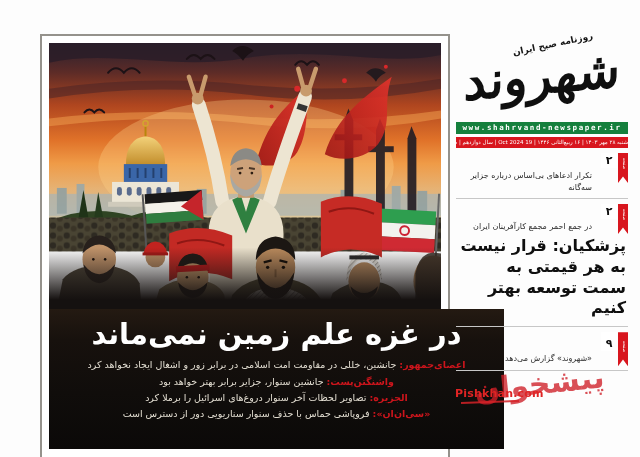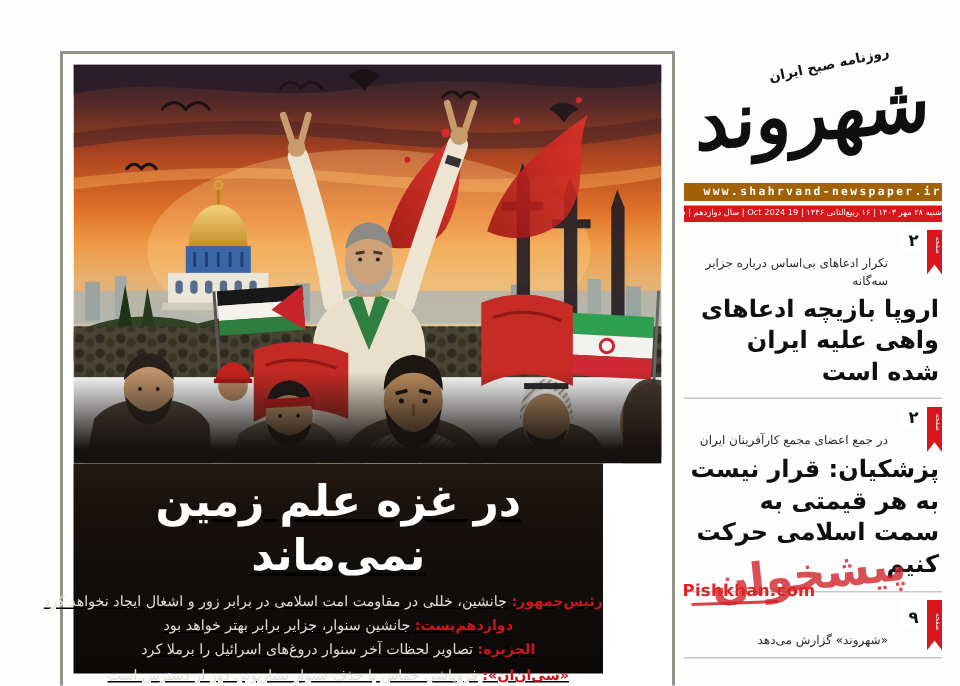--- a/index.html
+++ b/index.html
@@ -8,23 +8,22 @@
     background:#fdfdfd;
     font-family:"DejaVu Sans",sans-serif;
   }
   
   .photo-frame{
     position:absolute;left:40px;top:34px;width:392px;height:430px;
     border:2px solid #95928c;background:#fff;padding:7px;box-sizing:content-box;
   }
   .photo-frame svg{display:block;}
   .lead-panel{
-    width:353px;height:140px;direction:rtl;text-align:center;
+    width:455px;height:140px;direction:rtl;text-align:center;
     background:linear-gradient(180deg,#241a12 0%,#17110d 22%,#100d0b 60%,#0b0908 100%);
-    text-decoration:underline;
   }
   .lead-headline{
     margin:0;padding-top:7px;font-size:29px;font-weight:bold;color:#ffffff;
     letter-spacing:-0.5px;line-height:1.25;
   }
   .lead-subs{padding-top:5px;}
   .lead-sub{font-size:9.5px;line-height:16.4px;color:#e3ded2;white-space:nowrap;}
   .lead-sub .src{color:#cc151c;font-weight:bold;margin-left:3px;}
   
   .column{position:absolute;left:456px;top:36px;width:172px;direction:rtl;}
@@ -32,23 +31,23 @@
   .tagline{
     position:absolute;top:3px;right:34px;font-size:9px;font-weight:bold;color:#151515;
     transform:rotate(-12deg);white-space:nowrap;
   }
   .logo{
     position:absolute;top:12px;left:0;right:0;text-align:center;
     font-family:"DejaVu Serif",serif;font-size:50px;font-weight:bold;color:#0f0f0f;
     transform:rotate(-5deg) skewX(-6deg);line-height:1.1;letter-spacing:-2px;
   }
   .www-bar{
-    position:absolute;bottom:14px;left:0;right:0;height:12px;background:#a16207;
+    position:absolute;bottom:14px;left:0;right:0;height:12px;background:#15803d;
     color:#fff;font-family:"DejaVu Sans Mono",monospace;font-size:7.5px;font-weight:bold;
-    letter-spacing:1.6px;text-align:right;line-height:12px;direction:ltr;
+    letter-spacing:1.6px;text-align:center;line-height:12px;direction:ltr;
   }
   .date-bar{
     position:absolute;bottom:0;left:0;right:0;height:11px;background:#d8161e;
     color:#fff;font-size:5.5px;text-align:center;line-height:11px;
     white-space:nowrap;overflow:hidden;
   }
   .story{position:relative;border-bottom:1px solid #c7c7c7;padding:0 0 4px 0;}
   .story.no-rule{border-bottom:none;}
   .kicker{
     margin:0 36px 0 0;padding-top:22px;font-size:8px;color:#2b2b2b;line-height:1.5;
@@ -296,24 +295,24 @@
       </g>
     </g>
 
     <rect x="0" y="206" width="398" height="62" fill="url(#fadeB)"></rect>
   </svg>
 
   <div class="lead-panel">
     <h1 class="lead-headline">در غزه علم زمین نمی‌ماند</h1>
     <div class="lead-subs">
       <div class="lead-sub">
-        <span class="src">رئیس‌جمهور:</span><span>جانشین، خللی در مقاومت امت اسلامی در برابر زور و اشغال ایجاد نخواهد کرد</span>
+        <span class="src">اعضای‌جمهور:</span><span>جانشین، خللی در مقاومت امت اسلامی در برابر زور و اشغال ایجاد نخواهد کرد</span>
       </div>
       <div class="lead-sub">
-        <span class="src">دوازدهم‌پست:</span><span>جانشین سنوار، جزایر برابر بهتر خواهد بود</span>
+        <span class="src">واشنگتن‌پست:</span><span>جانشین سنوار، جزایر برابر بهتر خواهد بود</span>
       </div>
       <div class="lead-sub">
         <span class="src">الجزیره:</span><span>تصاویر لحظات آخر سنوار دروغ‌های اسرائیل را برملا کرد</span>
       </div>
       <div class="lead-sub">
         <span class="src">«سی‌ان‌ان»:</span><span>فروپاشی حماس با حذف سنوار سناریویی دور از دسترس است</span>
       </div>
     </div>
   </div>
 </div>
@@ -328,32 +327,31 @@
   </div>
 
   <div class="story">
     <div class="badge">
       <div class="ribbon">
           <span>صفحه</span>
         </div>
       <div class="num">۲</div>
     </div>
     <div class="kicker">تکرار ادعاهای بی‌اساس درباره جزایر سه‌گانه</div>
-    <h2 class="headline">اروپا بازیچه ادعاهای واهی علیه ایران شده است</h2>
   </div>
 
   <div class="story">
     <div class="badge">
       <div class="ribbon">
           <span>صفحه</span>
         </div>
       <div class="num">۲</div>
     </div>
-    <div class="kicker">در جمع اعضای مجمع کارآفرینان ایران</div>
-    <h2 class="headline">پزشکیان: قرار نیست به هر قیمتی به سمت اسلامی حرکت کنیم</h2>
+    <div class="kicker">در جمع احمر مجمع کارآفرینان ایران</div>
+    <h2 class="headline">پزشکیان: قرار نیست به هر قیمتی به سمت توسعه بهتر کنیم</h2>
   </div>
 
   <div class="story no-rule">
     <div class="badge">
       <div class="ribbon">
           <span>صفحه</span>
         </div>
       <div class="num">۴</div>
     </div>
   </div>

